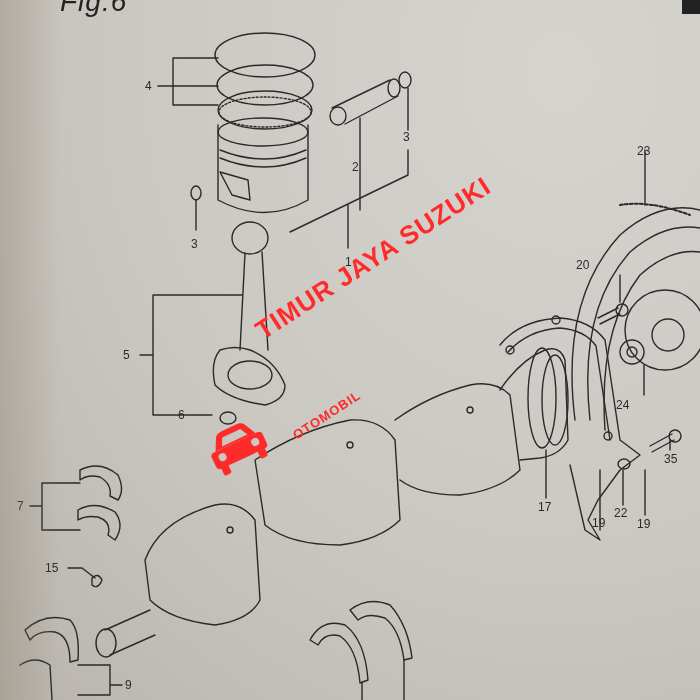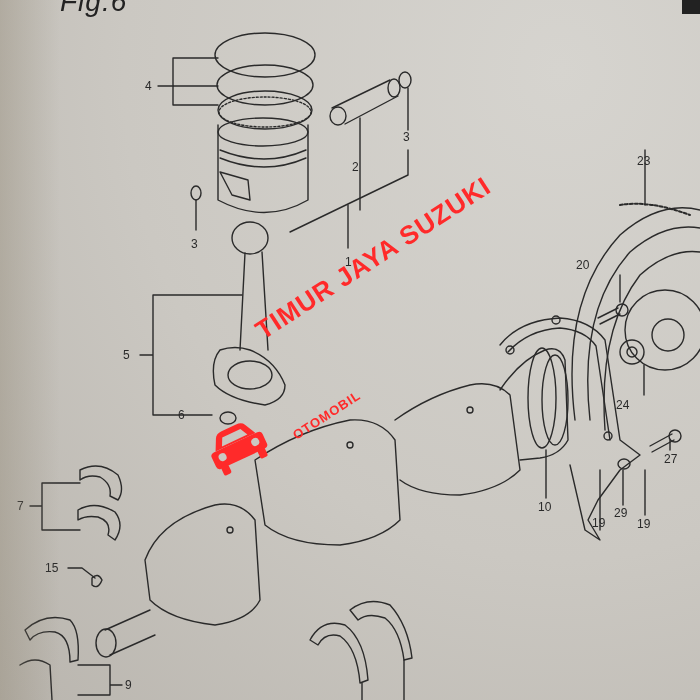--- a/index.html
+++ b/index.html
@@ -159,27 +159,27 @@
   <span class="callout" style="left:345px;top:255px">1</span>
   <span class="callout" style="left:352px;top:160px">2</span>
   <span class="callout" style="left:403px;top:130px">3</span>
   <span class="callout" style="left:191px;top:237px">3</span>
   <span class="callout" style="left:145px;top:79px">4</span>
   <span class="callout" style="left:123px;top:348px">5</span>
   <span class="callout" style="left:178px;top:408px">6</span>
   <span class="callout" style="left:17px;top:499px">7</span>
   <span class="callout" style="left:125px;top:678px">9</span>
   <span class="callout" style="left:45px;top:561px">15</span>
-  <span class="callout" style="left:538px;top:500px">10</span>
+  <span class="callout" style="left:538px;top:500px">17</span>
   <span class="callout" style="left:637px;top:517px">19</span>
   <span class="callout" style="left:592px;top:516px">19</span>
   <span class="callout" style="left:576px;top:258px">20</span>
-  <span class="callout" style="left:664px;top:452px">27</span>
-  <span class="callout" style="left:614px;top:506px">29</span>
-  <span class="callout" style="left:637px;top:154px">23</span>
+  <span class="callout" style="left:664px;top:452px">35</span>
+  <span class="callout" style="left:614px;top:506px">22</span>
+  <span class="callout" style="left:637px;top:144px">23</span>
   <span class="callout" style="left:616px;top:398px">24</span>
 
   <svg style="position:absolute;left:203px;top:420px" width="70" height="60" viewBox="0 0 70 60">
     <g transform="rotate(-25 35 30)" fill="#ff2a2a">
       <path d="M14 22 L20 10 Q22 6 28 6 H44 Q50 6 52 10 L58 22 Z M22 20 L26 12 H46 L50 20 Z" fill-rule="evenodd"></path>
       <rect x="8" y="22" width="56" height="18" rx="4"></rect>
       <rect x="12" y="38" width="8" height="10" rx="2"></rect>
       <rect x="52" y="38" width="8" height="10" rx="2"></rect>
       <circle cx="18" cy="30" r="4" fill="#cbc8c2"></circle>
       <circle cx="54" cy="30" r="4" fill="#cbc8c2"></circle>

